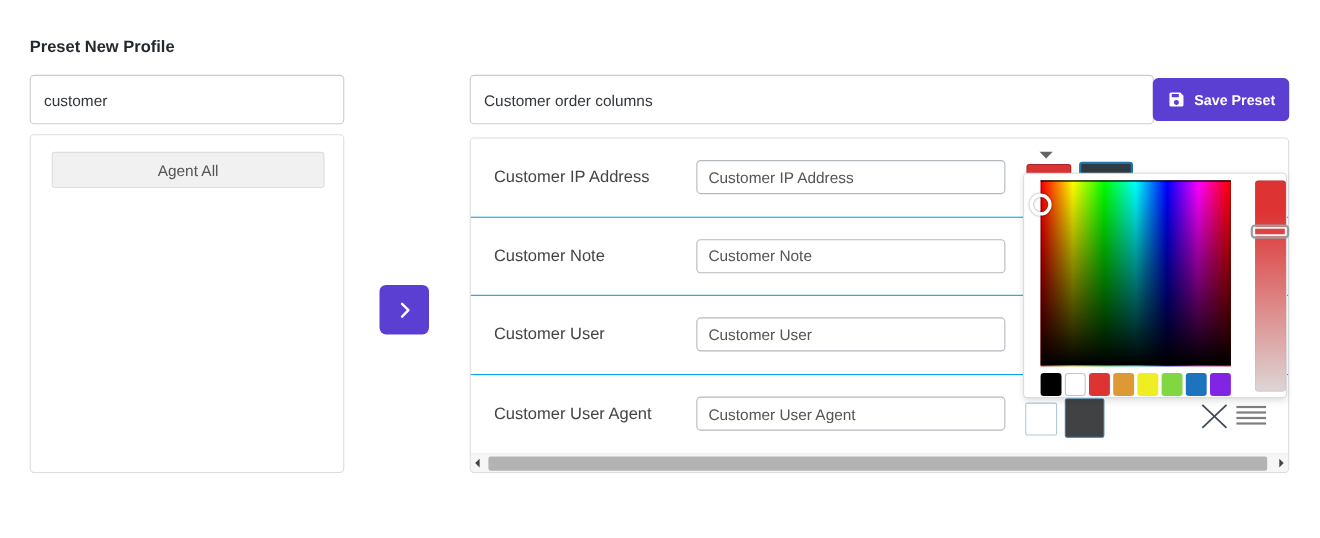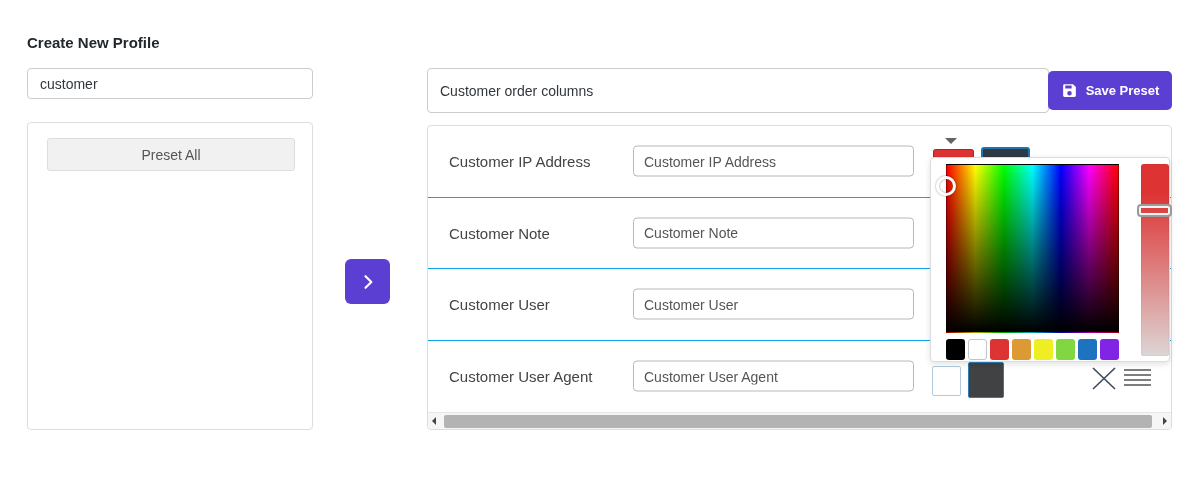--- a/index.html
+++ b/index.html
@@ -3,21 +3,21 @@
 <meta charset="utf-8">
 <style>
   * { margin:0; padding:0; box-sizing:border-box; }
   body { background:#fff; font-family:"Liberation Sans", sans-serif; }
   .canvas { position:relative; width:1200px; height:489px; background:#fff; overflow:hidden; }
 
   .page-title { position:absolute; left:27px; top:34px; font-size:15px; font-weight:700; color:#23282d; }
 
   .text-input { position:absolute; border:1px solid #ccc; border-radius:4px; background:#fff;
     font-family:"Liberation Sans", sans-serif; font-size:14px; color:#32373c; padding:0 12px; outline:none; }
-  .profile-input { left:27px; top:68px; width:286px; height:31px; }
+  .profile-input { left:27px; top:68px; width:286px; height:45px; }
   .preset-input  { left:427px; top:68px; width:622px; height:45px; }
 
   .left-panel { position:absolute; left:27px; top:122px; width:286px; height:308px;
     border:1px solid #ddd; border-radius:4px; background:#fff; }
   .select-all-btn { position:absolute; left:19px; top:15px; width:248px; height:33px;
     background:#f1f1f1; border:1px solid #ddd; border-radius:3px; color:#555; font-size:14px;
     font-family:"Liberation Sans", sans-serif; cursor:pointer; }
 
   .move-btn { position:absolute; left:345px; top:259px; width:45px; height:45px; border:none;
     border-radius:6px; cursor:pointer; display:flex; align-items:center; justify-content:center; }
@@ -84,26 +84,26 @@
     border:1px solid #2b7cb5; border-radius:2px; z-index:3; }
   .row-x { position:absolute; left:1091px; top:366px; width:26px; height:25px; z-index:3; cursor:pointer; }
   .row-drag { position:absolute; left:1124px; top:369px; width:27px; z-index:3; cursor:grab; }
   .row-drag span { display:block; height:2px; background:#7e7e7e; margin-bottom:3px; }
 </style>
 </head>
 <body>
 
 <div class="canvas">
 
-  <div class="page-title">Create New Profile</div>
+  <div class="page-title">Preset New Profile</div>
 
   <input class="text-input profile-input" value="customer" style="">
 
   <div class="left-panel">
-    <button class="select-all-btn">Preset All</button>
+    <button class="select-all-btn">Agent All</button>
   </div>
 
   <button class="move-btn" style="background: rgb(91, 63, 211);">
     <svg width="20" height="20" viewBox="0 0 24 24" fill="none" stroke="#ffffff" stroke-width="2.6" stroke-linecap="round" stroke-linejoin="round">
       <polyline points="9 5 16 12 9 19"></polyline>
     </svg>
   </button>
 
   <input class="text-input preset-input" value="Customer order columns" style="">
 

